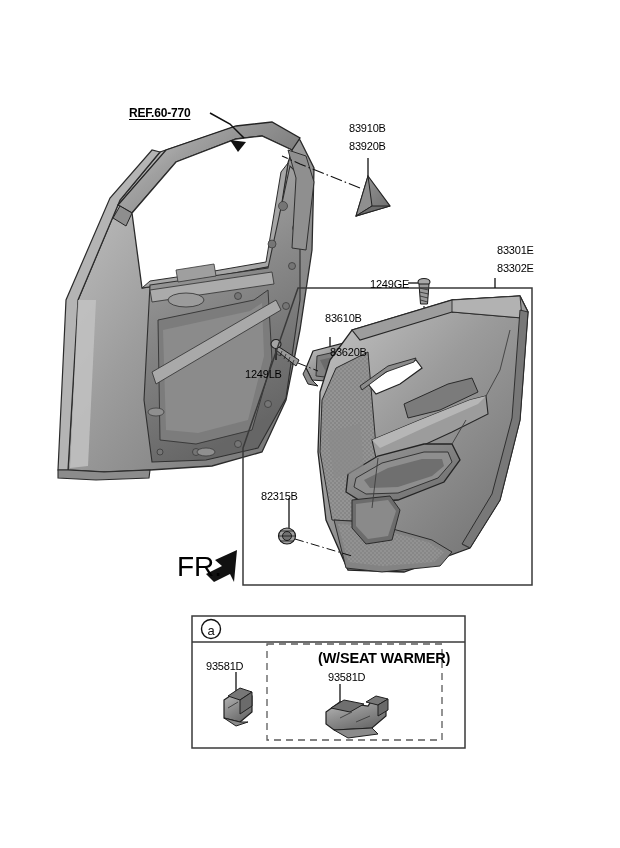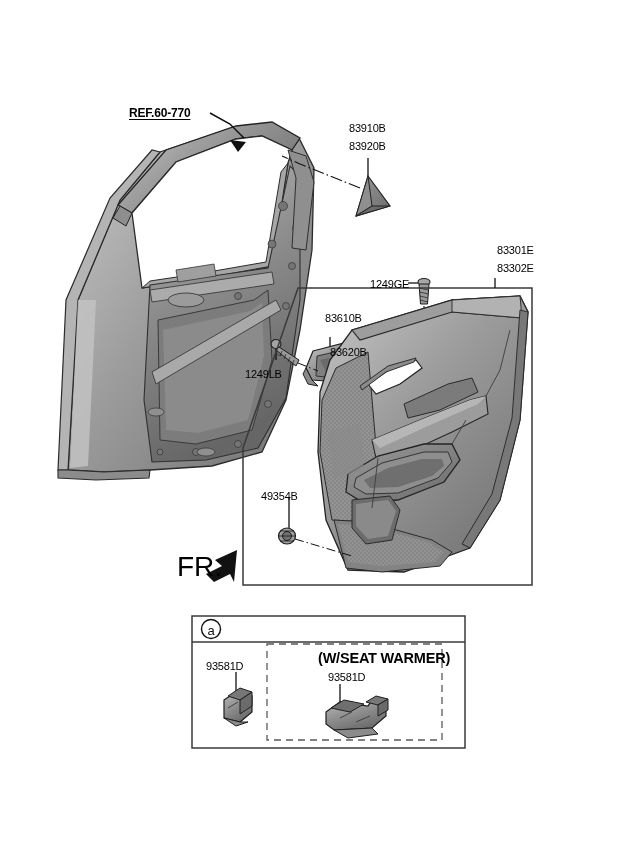--- a/index.html
+++ b/index.html
@@ -302,21 +302,21 @@
   <div class="lbl two-line" style="left:497px; top:242px;">83301E</div>
   <div class="lbl two-line" style="left:497px; top:260px;">83302E</div>
 
   <div class="lbl" style="left:370px; top:276px;">1249GE</div>
 
   <div class="lbl two-line" style="left:298px; top:310px;margin-left:27px;">83610B</div>
   <div class="lbl two-line" style="left:298px; top:344px;margin-left:32px;">83620B</div>
 
   <div class="lbl" style="left:245px; top:366px;">1249LB</div>
 
-  <div class="lbl" style="left:261px; top:488px;">49354B</div>
+  <div class="lbl" style="left:261px; top:488px;">82315B</div>
 
   <div class="lbl lbl-fr" style="left:177px; top:558px;">FR.</div>
 
   <div class="lbl" style="left:206px; top:658px;">93581D</div>
 
   <div class="lbl lbl-warmer" style="left:277px; top:650px;">(W/SEAT WARMER)</div>
 
   <div class="lbl" style="left:328px; top:669px;">93581D</div>
 
 </div>

